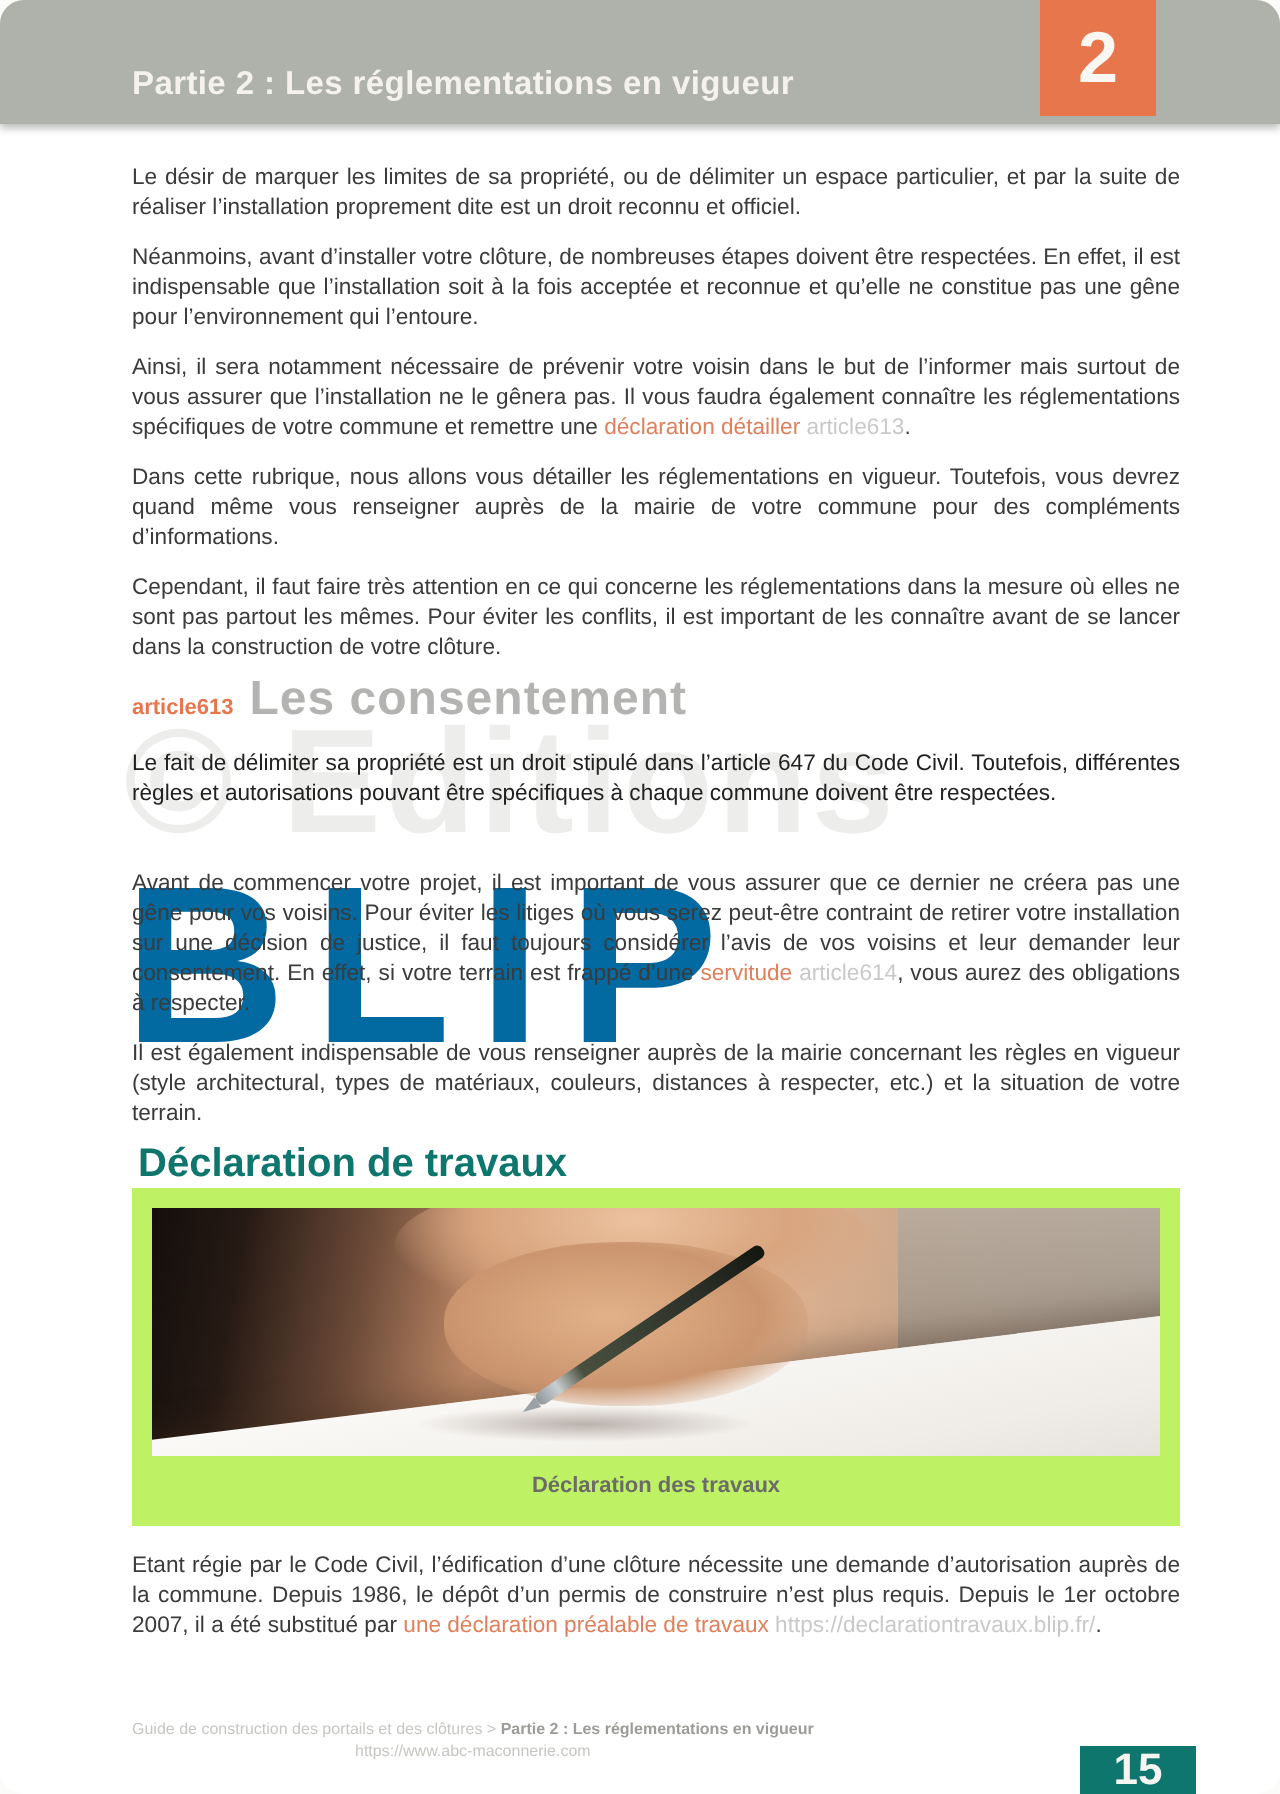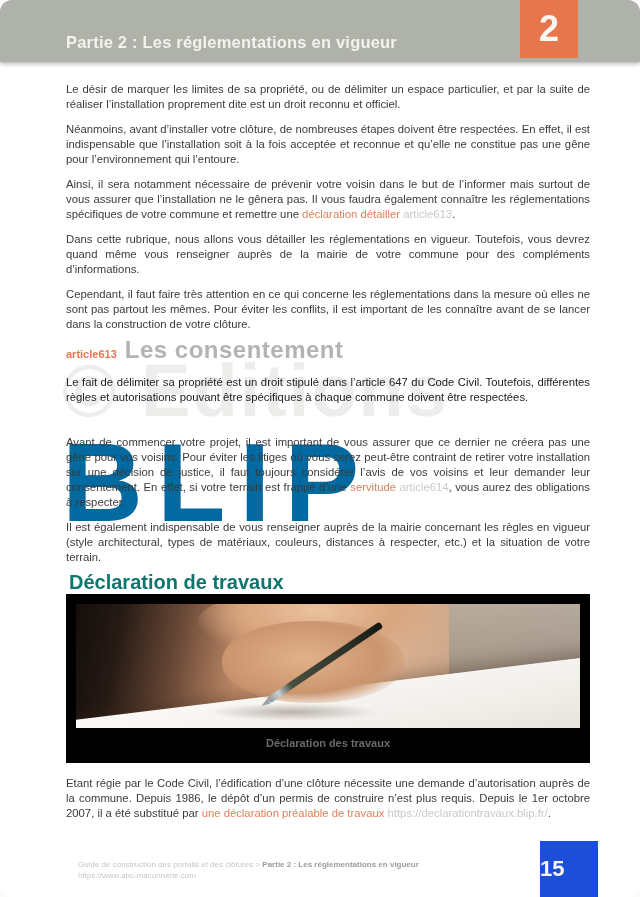--- a/index.html
+++ b/index.html
@@ -48,21 +48,21 @@
   .content p{margin-bottom:10px;}
   a.link{color:var(--link-orange,#E0805B);text-decoration:none;cursor:pointer;}
   .ref{color:var(--ref-gray,#C9C9C9);}
   .section-heading{display:flex;align-items:baseline;gap:8px;margin:4px 0 8px 0;text-align:left;}
   .section-tag{color:var(--accent-orange,#E8764D);font-size:11px;font-weight:bold;}
   .section-title{color:var(--heading-gray,#B3B3B1);font-size:24px;font-weight:bold;letter-spacing:.5px;}
   .lead{font-weight:normal;color:#222;margin-bottom:14px !important;margin-top:13px;}
   .lead-spacer{height:16px;}
   .subheading{color:#0f766e;font-size:20px;font-weight:bold;margin:0 0 4px 3px;text-align:left;}
   
-  .figure{background:#000000;padding:10px 10px 6px 10px;margin-bottom:13px;}
+  .figure{background:#bef264;padding:10px 10px 6px 10px;margin-bottom:13px;}
   .photo{position:relative;height:124px;overflow:hidden;
     background:linear-gradient(100deg,#140e0b 0%,#261a14 9%,#6b4a38 21%,#c08a67 33%,#d8a781 47%,#ddb291 60%,#cfa98c 72%,#c0a995 84%,#aba096 100%);}
   .photo-wall{position:absolute;right:0;top:0;width:26%;height:100%;
     background:linear-gradient(180deg,#b6ab9f 0%,#978b7e 70%,#8a7f73 100%);opacity:.85;}
   .photo-fingers{position:absolute;top:-14%;left:24%;width:48%;height:58%;
     background:radial-gradient(ellipse at 50% 32%,#ecc29e 0%,#d8a57f 45%,rgba(216,165,127,0) 75%);border-radius:50%;}
   .photo-paper{position:absolute;left:-6%;bottom:-44%;width:116%;height:76%;
     background:linear-gradient(175deg,#fbfaf8 0%,#f0ede8 55%,#ded9d2 100%);
     transform:rotate(-7deg);box-shadow:0 -5px 16px rgba(60,40,30,.35);}
   .photo-hand{position:absolute;left:29%;top:14%;width:36%;height:66%;
@@ -70,24 +70,24 @@
   .photo-shadow{position:absolute;left:26%;bottom:6%;width:34%;height:14%;
     background:radial-gradient(ellipse,rgba(90,70,60,.38) 0%,rgba(90,70,60,0) 70%);}
   .photo-pen{position:absolute;left:36%;top:44%;width:27%;height:7px;border-radius:3px;
     background:linear-gradient(90deg,#8f979b 0%,#c9ced0 9%,#49503f 20%,#2b2f28 72%,#14170f 100%);
     transform:rotate(-34deg);}
   .photo-pen::before{content:"";position:absolute;left:-9px;top:1px;
     border-top:3px solid transparent;border-bottom:3px solid transparent;border-right:9px solid #9aa2a6;}
   .figure-caption{color:#6B6B68;font-size:11px;font-weight:bold;text-align:center;padding:8px 0 6px 0;}
   
   .footer{position:absolute;left:0;bottom:0;width:640px;height:42px;z-index:2;}
-  .footer-text{position:absolute;left:66px;top:4px;font-size:8px;line-height:11px;color:#C6C6C2;text-align:left;margin-left:12px;}
+  .footer-text{position:absolute;left:66px;top:4px;font-size:8px;line-height:11px;color:#C6C6C2;text-align:center;}
   .footer-text b{color:#9C9C98;}
-  .page-number-box{position:absolute;left:540px;bottom:0;width:58px;height:56px;
-    background:#1d4ed8;display:flex;align-items:center;}
+  .page-number-box{position:absolute;left:540px;bottom:0;width:58px;height:24px;
+    background:#0f766e;display:flex;align-items:center;justify-content:center;}
   .page-number-box span{color:#F7F5F1;font-size:22px;font-weight:bold;}
 </style>
 </head>
 <body>
 
 <div class="page">
 
   <div class="watermark">
     <div class="wm1">© Editions</div>
     <div class="wm2">BLIP</div>

